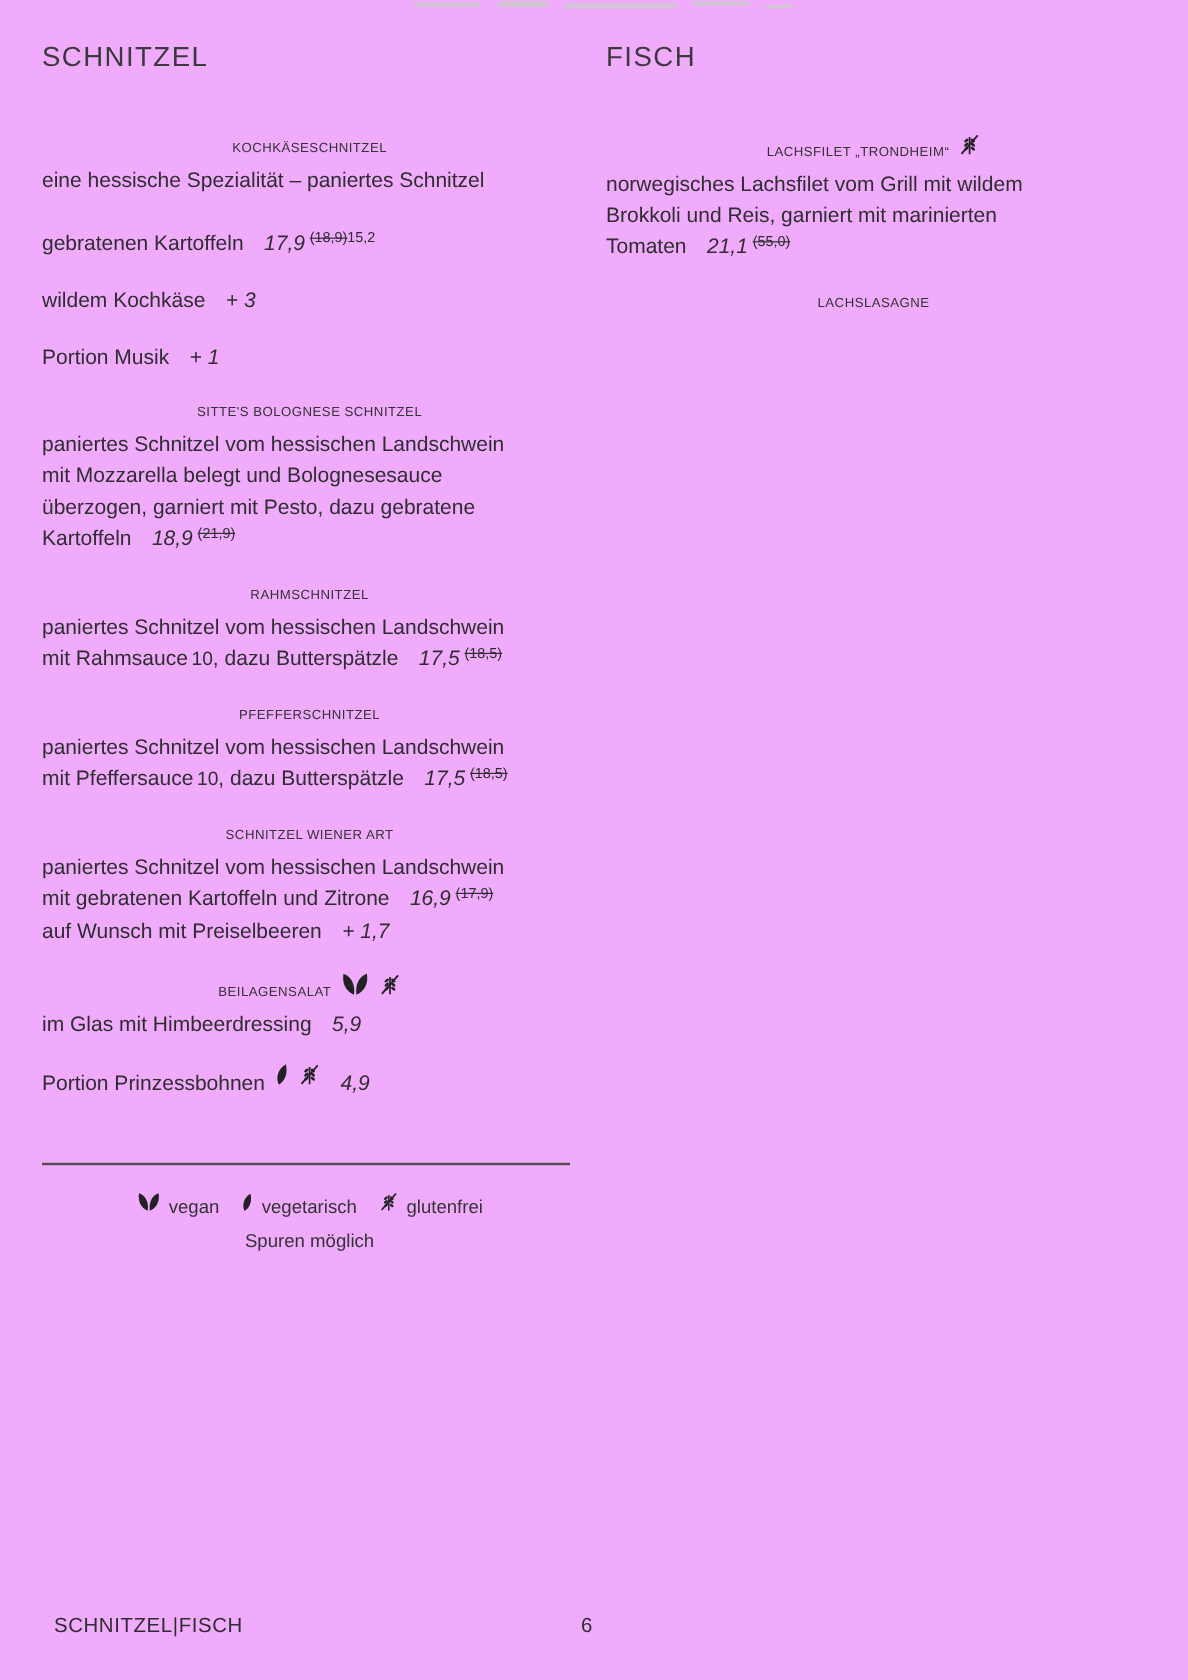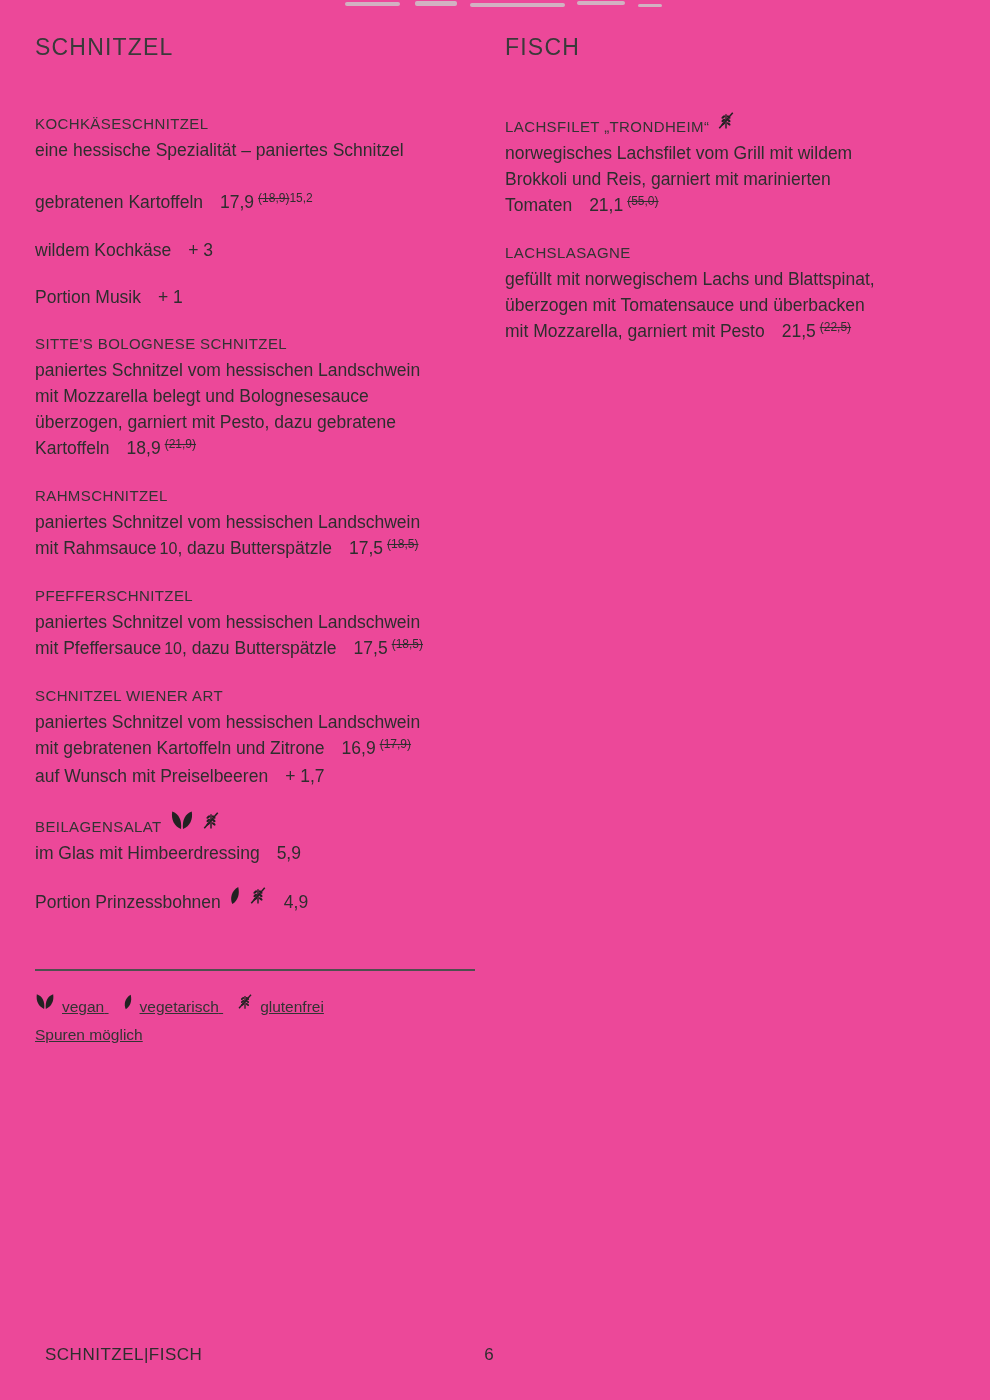--- a/index.html
+++ b/index.html
@@ -1,48 +1,48 @@
 <!DOCTYPE html>
 <html><head>
 <meta charset="utf-8">
 <style>
   html,body{margin:0;padding:0;background:#fff;}
   .page{
-    position:relative;width:990px;height:1400px;background:#ec4899;overflow:hidden;
+    position:relative;width:990px;height:1400px;background:#f0abfc;overflow:hidden;
     font-family:"Liberation Sans",sans-serif;color:#2e2e2e;
   }
   
   .scan-artifacts span{position:absolute;background:#cccccc;border-radius:2px;opacity:.8;}
 
   .col{position:absolute;top:33px;width:446px;}
   .col-left{left:35px;}
   .col-right{left:505px;}
 
   h1.section{
     font-size:23px;line-height:28px;font-weight:400;letter-spacing:1.2px;
     color:#3a3a3a;margin:0 0 50px 0;
   }
   .dish{margin:0 0 20px 0;}
-  .dish-title{font-size:15px;line-height:26px;letter-spacing:.4px;color:#333;}
+  .dish-title{font-size:11px;line-height:26px;letter-spacing:.4px;color:#333;text-align:center;}
   .dish-desc,.addon{font-size:17.5px;line-height:26px;margin:0;}
   .addon{margin:0 0 21px 0;}
 
   .gap{display:inline-block;width:17px;}
-  .price{white-space:nowrap;}
+  .price{white-space:nowrap;font-style:italic;}
   .sup{font-size:12px;position:relative;top:-6px;margin-left:4px;}
   .sup.strike{text-decoration:line-through;text-decoration-thickness:1px;}
   .sup + .sup{margin-left:0;}
   .sup:empty,.fn:empty{display:none;}
   .fn{font-size:16px;margin-left:3px;}
 
   .icon{display:inline-block;vertical-align:-3px;margin-left:8px;line-height:0;}
   .icon svg{display:inline-block;vertical-align:bottom;}
 
   .rule{width:440px;border-top:2px solid #4f4f4f;margin-top:54px;}
-  .legend{margin-top:21px;font-size:15.5px;line-height:28px;color:#333;text-decoration:underline;}
+  .legend{margin-top:21px;text-align:center;font-size:15.5px;line-height:28px;color:#333;}
   .legend .icon{margin:0 7px 0 0;vertical-align:-3px;}
   .legend .legend-item{margin-left:14px;}
   .legend .legend-item:first-child{margin-left:0;}
   .legend-note{margin-top:0;}
 
   .footer-label{position:absolute;left:45px;top:1345px;font-size:17px;letter-spacing:.5px;color:#2e2e2e;}
   .page-number{position:absolute;left:0;top:1345px;width:978px;text-align:center;font-size:17px;color:#2e2e2e;}
 </style>
 </head>
 <body>
@@ -192,24 +192,19 @@
       </div>
       <p class="dish-desc">
         <span>norwegisches Lachsfilet vom Grill mit wildem</span><br>
         <span>Brokkoli und Reis, garniert mit marinierten</span><br>
         <span>Tomaten</span><span class="gap"></span><span class="price">21,1</span><span class="sup strike">(55,0)</span>
       </p>
     </div>
 
     <div class="dish">
       <div class="dish-title">LACHSLASAGNE</div>
-      <p class="dish-desc">
-        <span>gefüllt mit norwegischem Lachs und Blattspinat,</span><br>
-        <span>überzogen mit Tomatensauce und überbacken</span><br>
-        <span>mit Mozzarella, garniert mit Pesto</span><span class="gap"></span><span class="price">21,5</span><span class="sup strike">(22,5)</span>
-      </p>
     </div>
   </div>
 
   <div class="footer-label">SCHNITZEL|FISCH</div>
   <div class="page-number">6</div>
 
 </div>
 
 </body></html>

